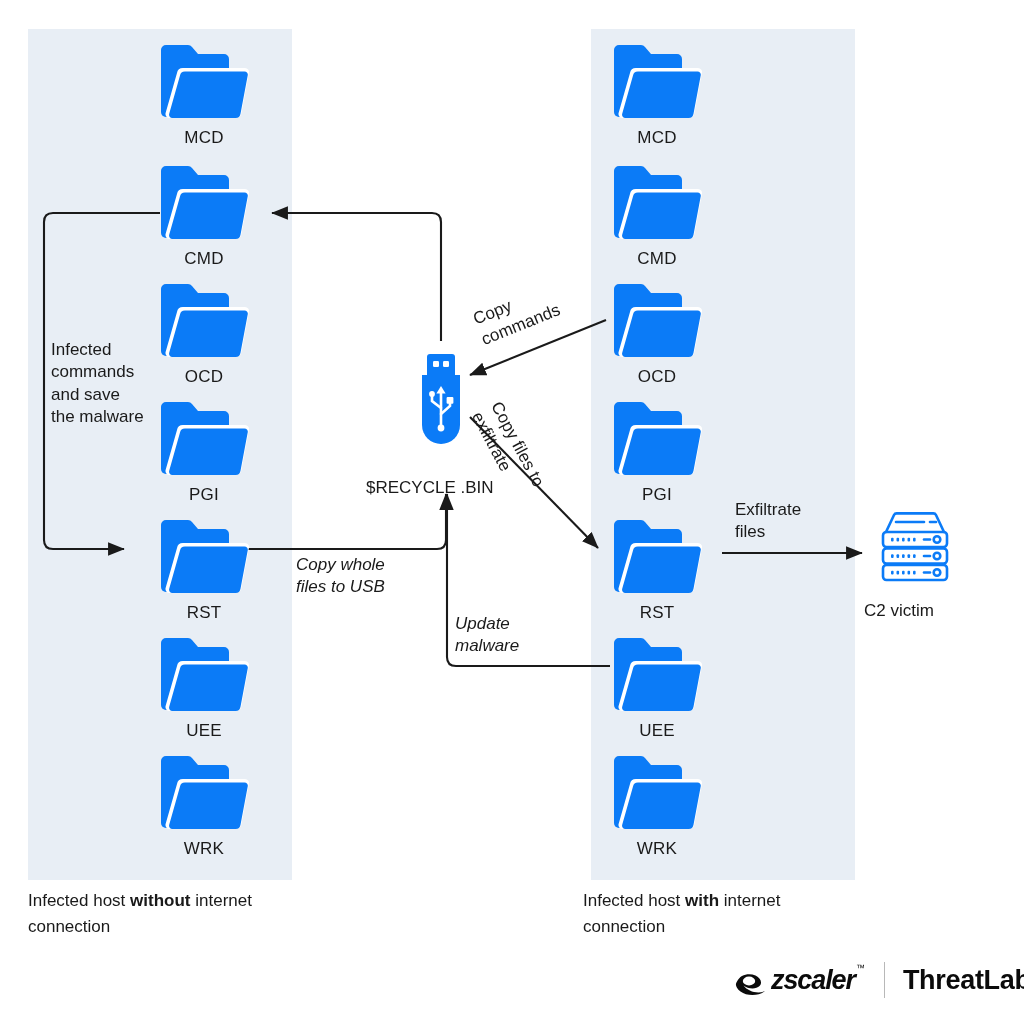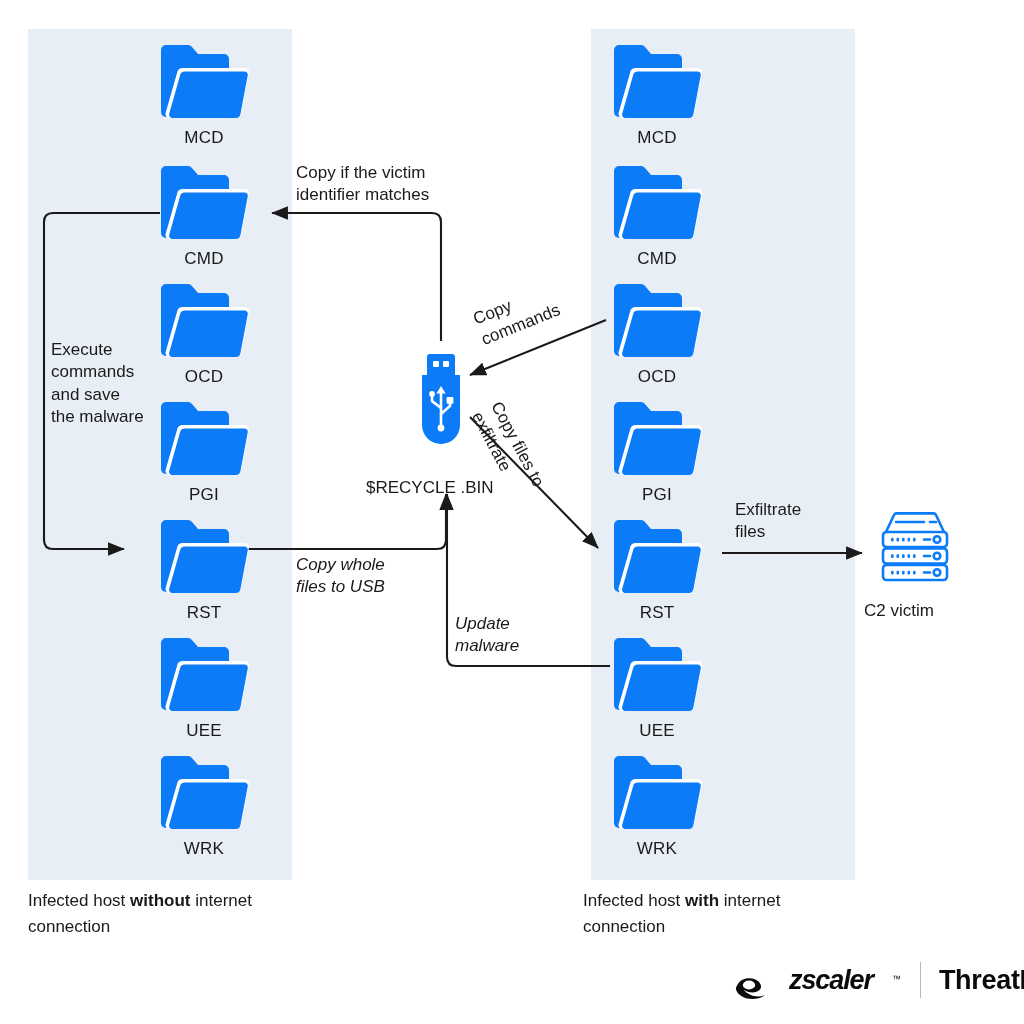--- a/index.html
+++ b/index.html
@@ -75,21 +75,21 @@
     width: 1px;
     height: 36px;
     background: #b8b8b8;
   }
   .tl-text {
     font-size: 27px;
     font-weight: bold;
     letter-spacing: -0.3px;
     color: #0b0b0b;
   }
-  .zs-wrap { display: flex; align-items: flex-end; gap: 20px; }
+  .zs-wrap { display: flex; align-items: center; gap: 2px; }
   .zs-text {
     font-size: 27px;
     font-weight: bold;
     font-style: italic;
     letter-spacing: -1.1px;
     color: #0b0b0b;
   }
   .zs-tm { font-size: 9px; color: #0b0b0b; position: relative; top: -12px; left: -1px; }
 </style>
 </head>
@@ -314,27 +314,23 @@
         <rect x="17" y="60.8" width="2.6" height="3.6" rx="1"></rect>
         <rect x="22.5" y="60.8" width="2.6" height="3.6" rx="1"></rect>
         <rect x="28" y="60.8" width="2.6" height="3.6" rx="1"></rect>
         <rect x="33.5" y="60.8" width="2.6" height="3.6" rx="1"></rect>
         <rect x="39" y="60.8" width="2.6" height="3.6" rx="1"></rect>
       </g>
     </svg>
   </div>
   <div class="node-label" style="left:864px; top:601px;">C2 victim</div>
 
-  <div class="edge-label" style="left:296px; top:162px;">
-    <div>Copy if the victim</div>
-    <div>identifier matches</div>
-  </div>
 
   <div class="edge-label" style="left:51px; top:339px;">
-    <div>Execute</div>
+    <div>Infected</div>
     <div>commands</div>
     <div>and save</div>
     <div>the malware</div>
   </div>
 
   <div class="edge-label" style="left:296px; top:554px;font-style:italic;">
     <div>Copy whole</div>
     <div>files to USB</div>
   </div>
 

